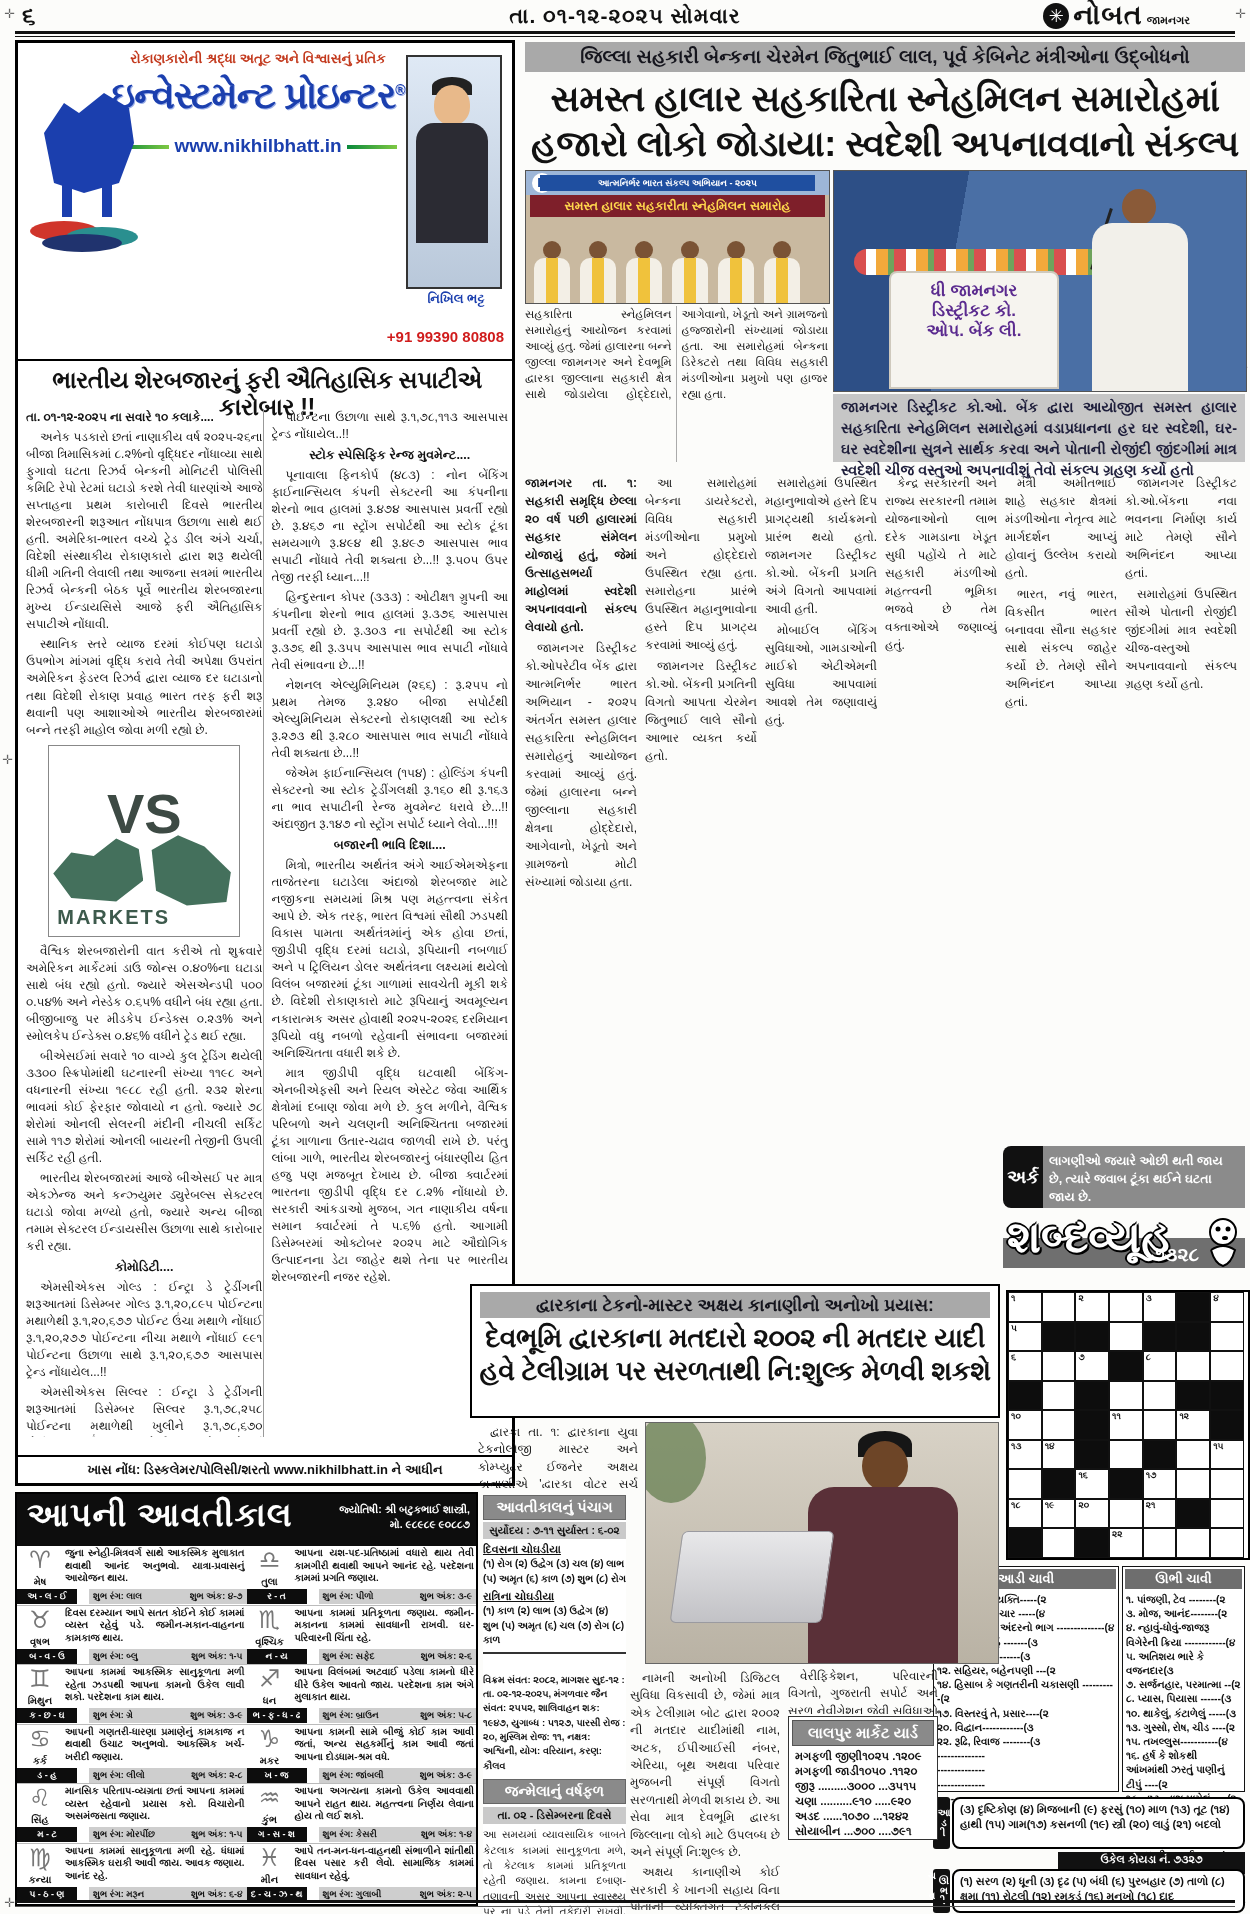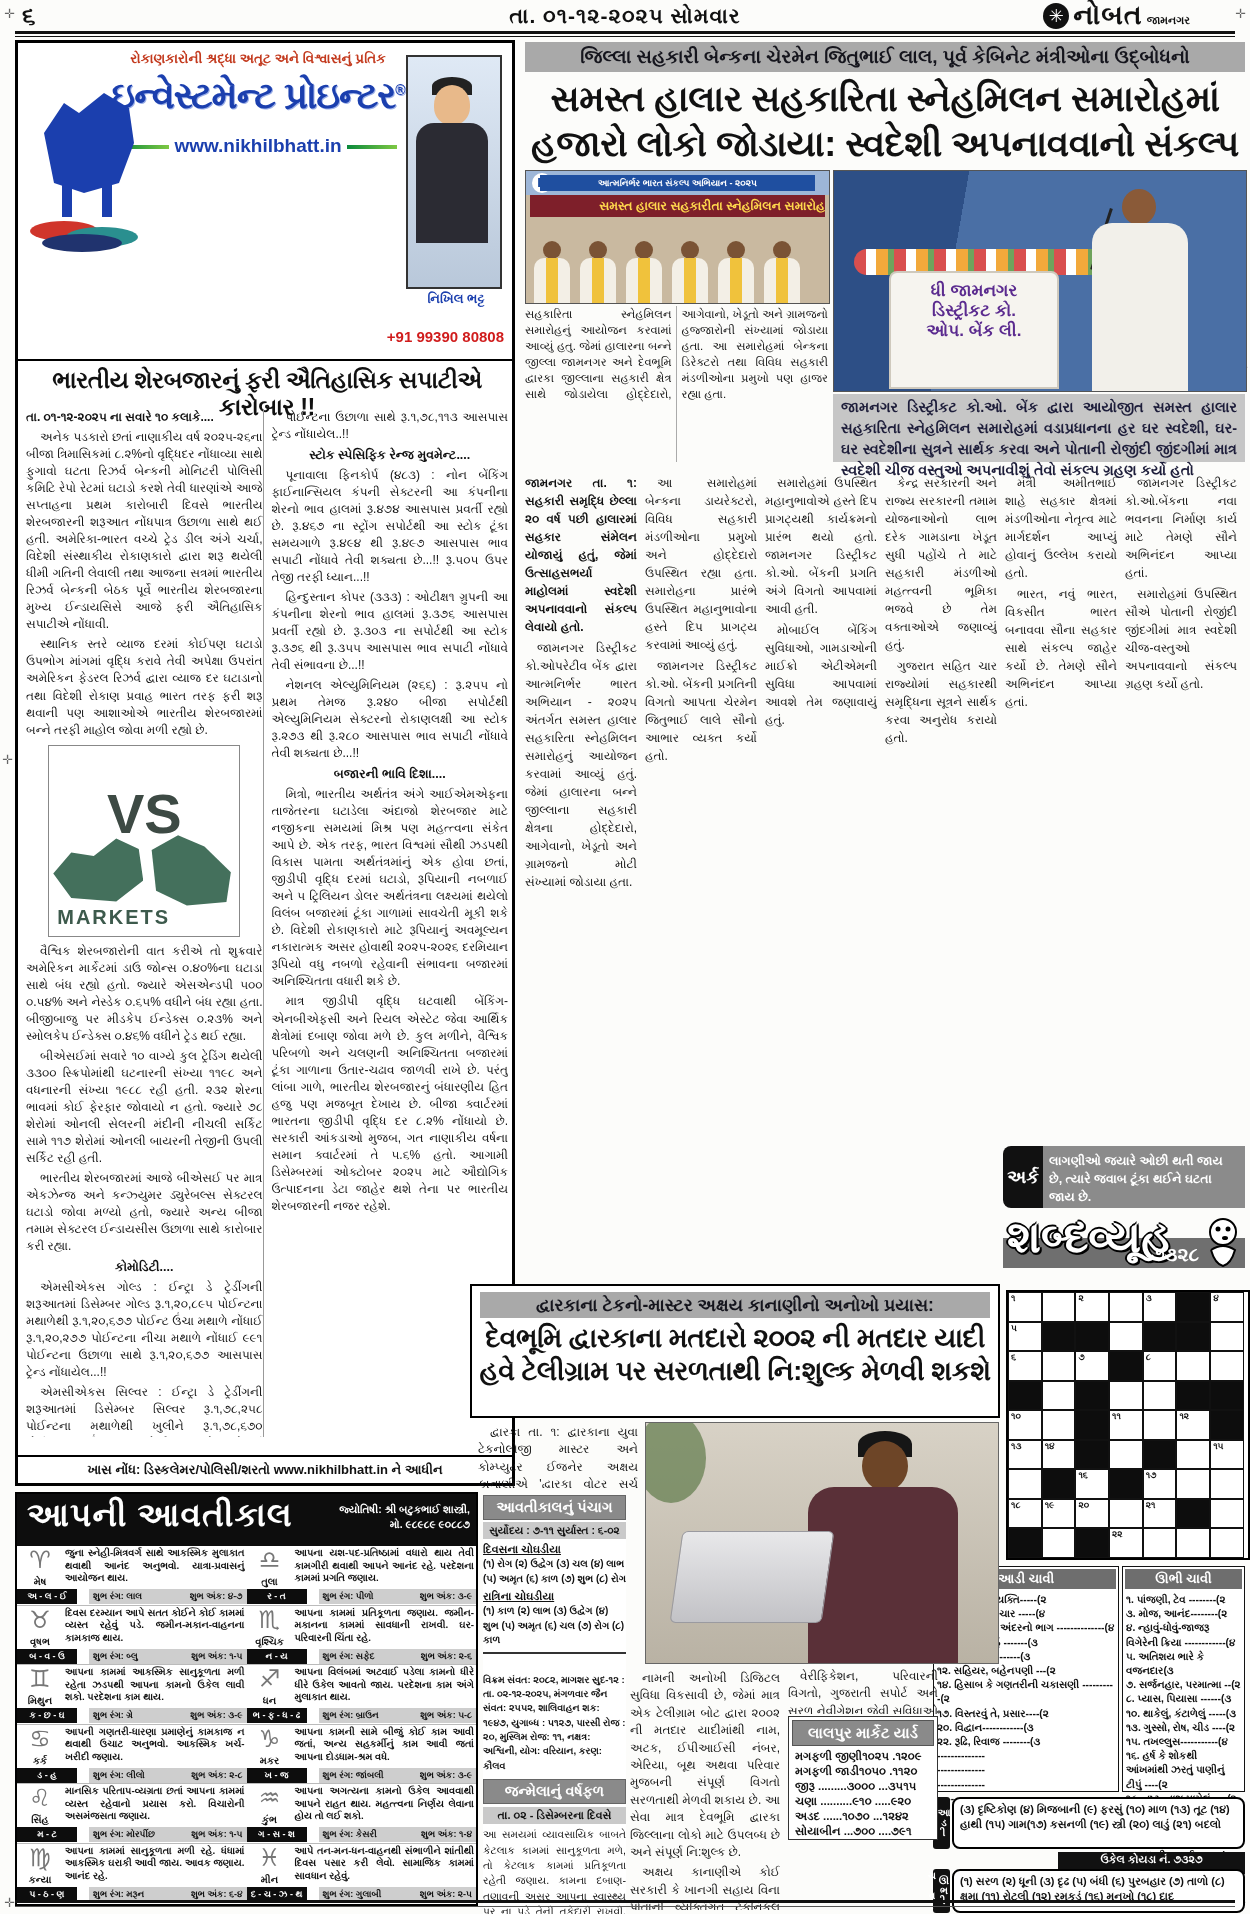--- a/index.html
+++ b/index.html
@@ -52,21 +52,21 @@
   .stk-note{position:absolute;left:0;right:0;bottom:0;height:26px;border-top:2px solid #000;background:#fff;
             text-align:center;font-weight:bold;font-size:13px;line-height:26px;}
   
   .kicker{left:525px;top:42px;width:720px;height:30px;background:#a9a9a9;color:#15151d;font-weight:bold;
           font-size:19px;text-align:center;line-height:30px;}
   .mainhead{left:525px;top:76px;width:720px;text-align:center;font-weight:bold;font-size:36px;line-height:1.25;letter-spacing:-0.5px;}
   .photoL{left:525px;top:170px;width:303px;height:132px;background:linear-gradient(#9db6d8 0 18%,#c9b9a0 18% 100%);overflow:hidden;border:1px solid #555;}
   .bannerTop{position:absolute;left:14px;top:4px;right:14px;height:16px;background:#1f4fa0;color:#fff;
              font-size:9px;font-weight:bold;text-align:center;line-height:16px;}
   .bannerMain{position:absolute;left:4px;top:24px;right:4px;height:22px;background:#7e1f2a;color:#ffd84d;
-              font-size:12.5px;font-weight:bold;text-align:right;line-height:22px;}
+              font-size:12.5px;font-weight:bold;text-align:center;line-height:22px;}
   .dlogo{position:absolute;left:6px;top:2px;width:20px;height:20px;border-radius:50%;background:#fff;color:#1f4fa0;
          font-weight:bold;font-size:13px;text-align:center;line-height:20px;}
   .person{position:absolute;bottom:0;width:40px;height:62px;}
   .person .hd{position:absolute;left:11px;top:0;width:18px;height:18px;border-radius:50%;background:#7a5335;}
   .person .bd{position:absolute;left:2px;top:17px;width:36px;height:45px;border-radius:10px 10px 0 0;background:#f3efe6;}
   .person .sc{position:absolute;left:14px;top:17px;width:12px;height:45px;background:#f0c23c;}
   .mtextcols{left:525px;top:306px;width:303px;height:156px;column-count:2;column-gap:10px;column-rule:1px solid #aaa;
              font-size:11.5px;line-height:1.4;}
   .photoR{left:833px;top:170px;width:412px;height:220px;background:linear-gradient(100deg,#2d4f86 0 30%,#4a6fa5 30% 100%);overflow:hidden;border:1px solid #555;}
   .garland{position:absolute;left:20px;top:78px;width:250px;height:26px;border-radius:14px;
@@ -209,20 +209,21 @@
         <div class="sub">કોમોડિટી....</div>
         <div class="p">એમસીએકસ ગોલ્ડ : ઈન્ટ્રા ડે ટ્રેડીંગની શરૂઆતમાં ડિસેમ્બર ગોલ્ડ રૂ.૧,૨૦,૮૯૫ પોઈન્ટના મથાળેથી રૂ.૧,૨૦,૬૭૭ પોઈન્ટ ઉંચા મથાળે નોંધાઈ રૂ.૧,૨૦,૨૭૭ પોઈન્ટના નીચા મથાળે નોંધાઈ ૯૯૧ પોઈન્ટના ઉછાળા સાથે રૂ.૧,૨૦,૬૭૭ આસપાસ ટ્રેન્ડ નોંધાયેલ...!!</div>
         <div class="p">એમસીએકસ સિલ્વર : ઈન્ટ્રા ડે ટ્રેડીંગની શરૂઆતમાં ડિસેમ્બર સિલ્વર રૂ.૧,૭૮,૨૫૮ પોઈન્ટના મથાળેથી ખુલીને રૂ.૧,૭૮,૬૭૦ પોઈન્ટના ઉંચા મથાળેથી ઘટાડો નોંધાઈ રૂ.૧,૭૯,૪૫૭ પોઈન્ટના નીચા મથાળે નોંધાયેલ ૩૧૧૨</div>
       </div>
     <div class="stk-col just" id="stk-c2">
         <div class="p">પોઈન્ટના ઉછાળા સાથે રૂ.૧,૭૮,૧૧૩ આસપાસ ટ્રેન્ડ નોંધાયેલ..!!</div>
         <div class="sub">સ્ટોક સ્પેસિફિક રેન્જ મુવમેન્ટ....</div>
         <div class="p">પૂનાવાલા ફિનકોર્પ (૪૮૩) : નોન બેંકિંગ ફાઈનાન્સિયલ કંપની સેક્ટરની આ કંપનીના શેરનો ભાવ હાલમાં રૂ.૪૭૪ આસપાસ પ્રવર્તી રહ્યો છે. રૂ.૪૬૭ ના સ્ટ્રોંગ સપોર્ટથી આ સ્ટોક ટૂંકા સમયગાળે રૂ.૪૯૪ થી રૂ.૪૯૭ આસપાસ ભાવ સપાટી નોંધાવે તેવી શક્યતા છે...!! રૂ.૫૦૫ ઉપર તેજી તરફી ધ્યાન...!!</div>
         <div class="p">હિન્દુસ્તાન કોપર (૩૩૩) : ઓટીક્ષ૧ ગ્રુપની આ કંપનીના શેરનો ભાવ હાલમાં રૂ.૩૭૬ આસપાસ પ્રવર્તી રહ્યો છે. રૂ.૩૦૩ ના સપોર્ટથી આ સ્ટોક રૂ.૩૭૬ થી રૂ.૩૫૫ આસપાસ ભાવ સપાટી નોંધાવે તેવી સંભાવના છે...!!</div>
         <div class="p">નેશનલ એલ્યુમિનિયમ (૨૬૬) : રૂ.૨૫૫ નો પ્રથમ તેમજ રૂ.૨૪૦ બીજા સપોર્ટથી એલ્યુમિનિયમ સેક્ટરનો રોકાણલક્ષી આ સ્ટોક રૂ.૨૭૩ થી રૂ.૨૮૦ આસપાસ ભાવ સપાટી નોંધાવે તેવી શક્યતા છે...!!</div>
+        <div class="p">જેએમ ફાઈનાન્સિયલ (૧૫૪) : હોલ્ડિંગ કંપની સેક્ટરનો આ સ્ટોક ટ્રેડીંગલક્ષી રૂ.૧૬૦ થી રૂ.૧૬૩ ના ભાવ સપાટીની રેન્જ મુવમેન્ટ ધરાવે છે...!! અંદાજીત રૂ.૧૪૭ નો સ્ટ્રોંગ સપોર્ટ ધ્યાને લેવો...!!!</div>
         <div class="sub">બજારની ભાવિ દિશા....</div>
         <div class="p">મિત્રો, ભારતીય અર્થતંત્ર અંગે આઈએમએફના તાજેતરના ઘટાડેલા અંદાજો શેરબજાર માટે નજીકના સમયમાં મિશ્ર પણ મહત્ત્વના સંકેત આપે છે. એક તરફ, ભારત વિશ્વમાં સૌથી ઝડપથી વિકાસ પામતા અર્થતંત્રમાંનું એક હોવા છતાં, જીડીપી વૃદ્ધિ દરમાં ઘટાડો, રૂપિયાની નબળાઈ અને ૫ ટ્રિલિયન ડોલર અર્થતંત્રના લક્ષ્યમાં થયેલો વિલંબ બજારમાં ટૂંકા ગાળામાં સાવચેતી મૂકી શકે છે. વિદેશી રોકાણકારો માટે રૂપિયાનું અવમૂલ્યન નકારાત્મક અસર હોવાથી ૨૦૨૫-૨૦૨૬ દરમિયાન રૂપિયો વધુ નબળો રહેવાની સંભાવના બજારમાં અનિશ્ચિતતા વધારી શકે છે.</div>
         <div class="p">માત્ર જીડીપી વૃદ્ધિ ઘટવાથી બેંકિંગ-એનબીએફસી અને રિયલ એસ્ટેટ જેવા આર્થિક ક્ષેત્રોમાં દબાણ જોવા મળે છે. કુલ મળીને, વૈશ્વિક પરિબળો અને ચલણની અનિશ્ચિતતા બજારમાં ટૂંકા ગાળાના ઉતાર-ચઢાવ જાળવી રાખે છે. પરંતુ લાંબા ગાળે, ભારતીય શેરબજારનું બંધારણીય હિત હજુ પણ મજબૂત દેખાય છે. બીજા ક્વાર્ટરમાં ભારતના જીડીપી વૃદ્ધિ દર ૮.૨% નોંધાયો છે. સરકારી આંકડાઓ મુજબ, ગત નાણાકીય વર્ષના સમાન ક્વાર્ટરમાં તે ૫.૬% હતો. આગામી ડિસેમ્બરમાં ઓક્ટોબર ૨૦૨૫ માટે ઔદ્યોગિક ઉત્પાદનના ડેટા જાહેર થશે તેના પર ભારતીય શેરબજારની નજર રહેશે.</div>
       </div>
   </div>
   <div class="stk-note">ખાસ નોંધ: ડિસ્કલેમર/પોલિસી/શરતો www.nikhilbhatt.in ને આધીન</div>
 </div>
 
 <div class="abs kicker">જિલ્લા સહકારી બેન્કના ચેરમેન જિતુભાઈ લાલ, પૂર્વ કેબિનેટ મંત્રીઓના ઉદ્બોધનો</div>
 <div class="abs mainhead">
@@ -288,21 +289,20 @@
     <div class="mcol just mcol1-4">
       <div class="p">આ સમારોહમાં બેન્કના ડાયરેક્ટરો, વિવિધ સહકારી મંડળીઓના પ્રમુખો અને હોદ્દેદારો ઉપસ્થિત રહ્યા હતા. સમારોહના પ્રારંભે ઉપસ્થિત મહાનુભાવોના હસ્તે દિપ પ્રાગટ્ય કરવામાં આવ્યું હતું.</div>
       <div class="p">જામનગર ડિસ્ટ્રીકટ કો.ઓ. બેંકની પ્રગતિની વિગતો આપતા ચેરમેન જિતુભાઈ લાલે સૌનો આભાર વ્યક્ત કર્યો હતો.</div>
     </div>
     <div class="mcol just mcol1-4">
       <div class="p">સમારોહમાં ઉપસ્થિત મહાનુભાવોએ હસ્તે દિપ પ્રાગટ્યથી કાર્યક્રમનો પ્રારંભ થયો હતો. જામનગર ડિસ્ટ્રીકટ કો.ઓ. બેંકની પ્રગતિ અંગે વિગતો આપવામાં આવી હતી.</div>
       <div class="p">મોબાઈલ બેંકિંગ સુવિધાઓ, ગામડાઓની માઈક્રો એટીએમની સુવિધા આપવામાં આવશે તેમ જણાવાયું હતું.</div>
     </div>
     <div class="mcol just mcol1-4">
       <div class="p">કેન્દ્ર સરકારની અને રાજ્ય સરકારની તમામ યોજનાઓનો લાભ દરેક ગામડાના ખેડૂત સુધી પહોંચે તે માટે સહકારી મંડળીઓ મહત્ત્વની ભૂમિકા ભજવે છે તેમ વક્તાઓએ જણાવ્યું હતું.</div>
-      <div class="p">ગુજરાત સહિત ચાર રાજ્યોમાં સહકારથી સમૃદ્ધિના સૂત્રને સાર્થક કરવા અનુરોધ કરાયો હતો.</div>
     </div>
     <div class="mcol just mcol5-6">
       <div class="p">મંત્રી અમીતભાઈ શાહે સહકાર ક્ષેત્રમાં મંડળીઓના નેતૃત્વ માટે માર્ગદર્શન આપ્યું હોવાનું ઉલ્લેખ કરાયો હતો.</div>
       <div class="p">ભારત, નવું ભારત, વિકસીત ભારત બનાવવા સૌના સહકાર સાથે સંકલ્પ જાહેર કર્યો છે. તેમણે સૌને અભિનંદન આપ્યા હતાં.</div>
     </div>
     <div class="mcol just mcol5-6">
       <div class="p">જામનગર ડિસ્ટ્રીકટ કો.ઓ.બેંકના નવા ભવનના નિર્માણ કાર્ય માટે તેમણે સૌને અભિનંદન આપ્યા હતાં.</div>
       <div class="p">સમારોહમાં ઉપસ્થિત સૌએ પોતાની રોજીંદી જીંદગીમાં માત્ર સ્વદેશી ચીજ-વસ્તુઓ અપનાવવાનો સંકલ્પ ગ્રહણ કર્યો હતો.</div>
     </div>
   </div>

